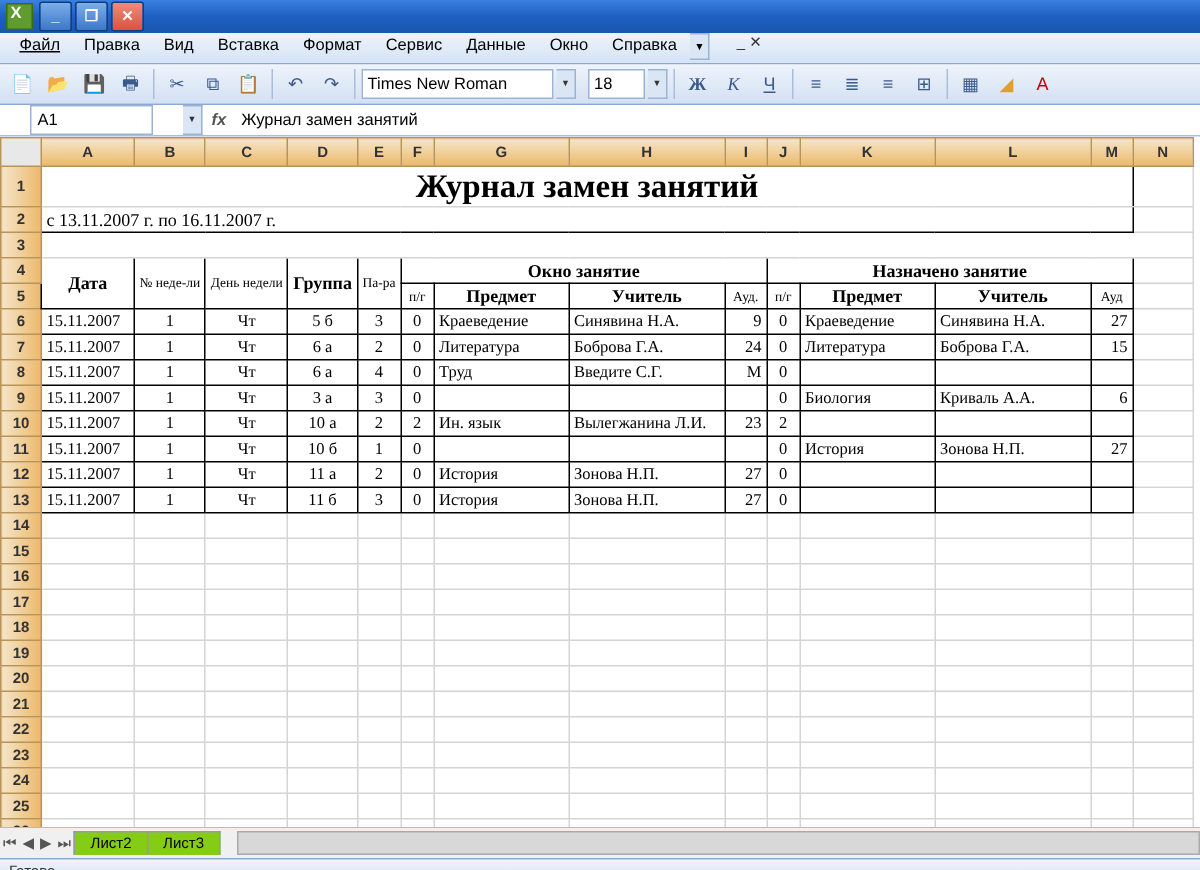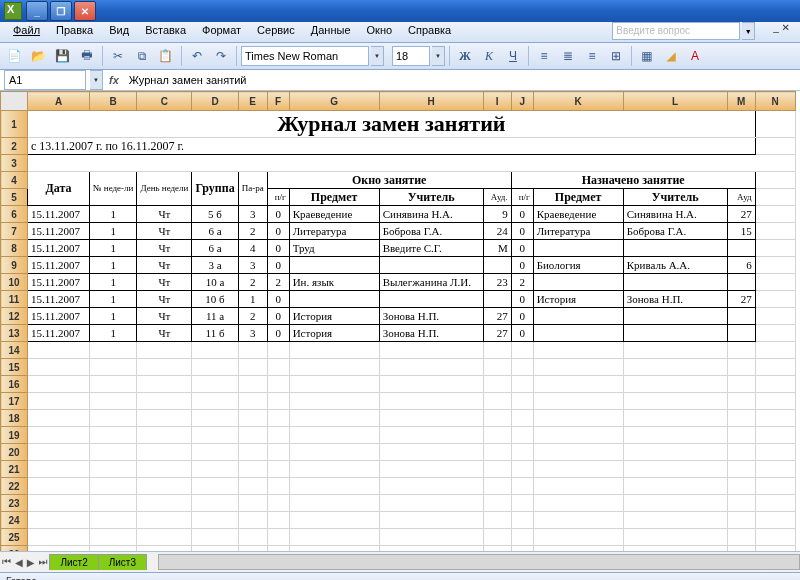--- a/index.html
+++ b/index.html
@@ -18,40 +18,40 @@
 .toolbar{height:26px;background:linear-gradient(#eef3fb,#d3e0f4);border-bottom:1px solid #8ba9d1;display:flex;align-items:center;padding:0 4px;gap:2px}
 .tbtn{width:20px;height:20px;display:flex;align-items:center;justify-content:center;font-size:12px;color:#3a5a8a;border:1px solid transparent;border-radius:2px}
 .tsep{width:1px;height:20px;background:#a9bedb;margin:0 2px}
 .fontsel{height:18px;background:#fff;border:1px solid #9bb3d4;font-size:11px;padding:0 3px;display:flex;align-items:center}
 .fontname{width:120px}
 .fontsize{width:30px}
 .drop{width:12px;height:18px;background:#dbe6f5;border:1px solid #9bb3d4;border-left:0;display:flex;align-items:center;justify-content:center;font-size:6px;color:#333}
 .fib{width:20px;font-weight:bold;font-family:"Times New Roman"}
 .fii{width:20px;font-style:italic;font-family:"Times New Roman"}
 .namebox{height:20px;background:#fff;border-bottom:1px solid #a9bedb;display:flex;align-items:center}
-.nb-cell{width:72px;height:18px;border:1px solid #9bb3d4;background:#fff;margin:0 4px;padding:0 4px;line-height:18px}
+.nb-cell{width:72px;height:18px;border:1px solid #9bb3d4;background:#fff;margin:0 20px;padding:0 4px;line-height:18px}
 .nb-fx{font-style:italic;font-weight:bold;color:#555;padding:0 6px}
 .nb-formula{flex:1;padding:0 4px}
 .sheet{position:relative;overflow:auto;height:460px;background:#fff}
 table.grid{border-collapse:collapse;table-layout:fixed}
 td,th{padding:0;margin:0}
 .colhdr{height:18px;background:linear-gradient(#f4e5c8,#edb86a);border:1px solid #b99458;text-align:center;font-size:10px;color:#333}
 .colhdr.corner{background:#e8e8e8}
 .rowhdr{width:26px;background:linear-gradient(90deg,#f4e5c8,#edb86a);border:1px solid #b99458;text-align:center;font-size:10px;color:#333}
 .cell{height:16px;border-right:1px solid #d4d4d4;border-bottom:1px solid #d4d4d4;background:#fff;padding:0 3px;font-size:11px;white-space:nowrap;overflow:hidden}
 .bt{border-top:1.5px solid #000!important}
 .bb{border-bottom:1.5px solid #000!important}
 .bl{border-left:1.5px solid #000!important}
 .br{border-right:1.5px solid #000!important}
 .bh{border-bottom:1px solid #000!important}
 .bv{border-right:1px solid #000!important}
 .title-cell{font-family:"Times New Roman",serif;font-size:22px;font-weight:bold;text-align:center}
 .sub-cell{font-family:"Times New Roman",serif;font-size:12px;}
 .hdr{font-family:"Times New Roman",serif;font-weight:bold;text-align:center;font-size:12px}
-.hdr-sm{font-family:"Times New Roman",serif;text-align:right;font-size:9px;line-height:9px}
+.hdr-sm{font-family:"Times New Roman",serif;text-align:center;font-size:9px;line-height:9px}
 .dcell{font-family:"Times New Roman",serif;font-size:11px}
 .c{text-align:center}
 .r{text-align:right}
 .tabs{height:20px;background:#f0f0f0;border-top:1px solid #a9bedb;display:flex;align-items:center;font-size:10px}
 .tabs .nav{padding:0 2px;color:#555}
 .tab{padding:2px 10px;background:#84cc16;border:1px solid #999;border-bottom:none;margin-right:-1px}
 .tab.active{background:#fff;font-weight:bold}
 .tabs-scroll{flex:1;background:#d8d8d8;margin-left:12px;height:14px;border:1px solid #aaa}
 .status{height:18px;background:linear-gradient(#eef3fb,#d3e0f4);border-top:1px solid #8ba9d1;padding:0 6px;font-size:10px;line-height:18px;color:#333}
 </style>
@@ -70,21 +70,20 @@
 <div class="menubar">
   <span><u>Файл</u></span>
   <span>Правка</span>
   <span>Вид</span>
   <span>Вставка</span>
   <span>Формат</span>
   <span>Сервис</span>
   <span>Данные</span>
   <span>Окно</span>
   <span>Справка</span>
-  <div class="qbox">Введите вопрос</div>
   <div class="qdrop">▼</div>
   <div style="width:10px"></div>
   <span style="color:#333;font-size:10px;padding:0 4px">_ ✕</span>
 </div>
 
 <div class="toolbar">
   <div class="tbtn">📄</div>
   <div class="tbtn">📂</div>
   <div class="tbtn">💾</div>
   <div class="tbtn">🖶</div>

